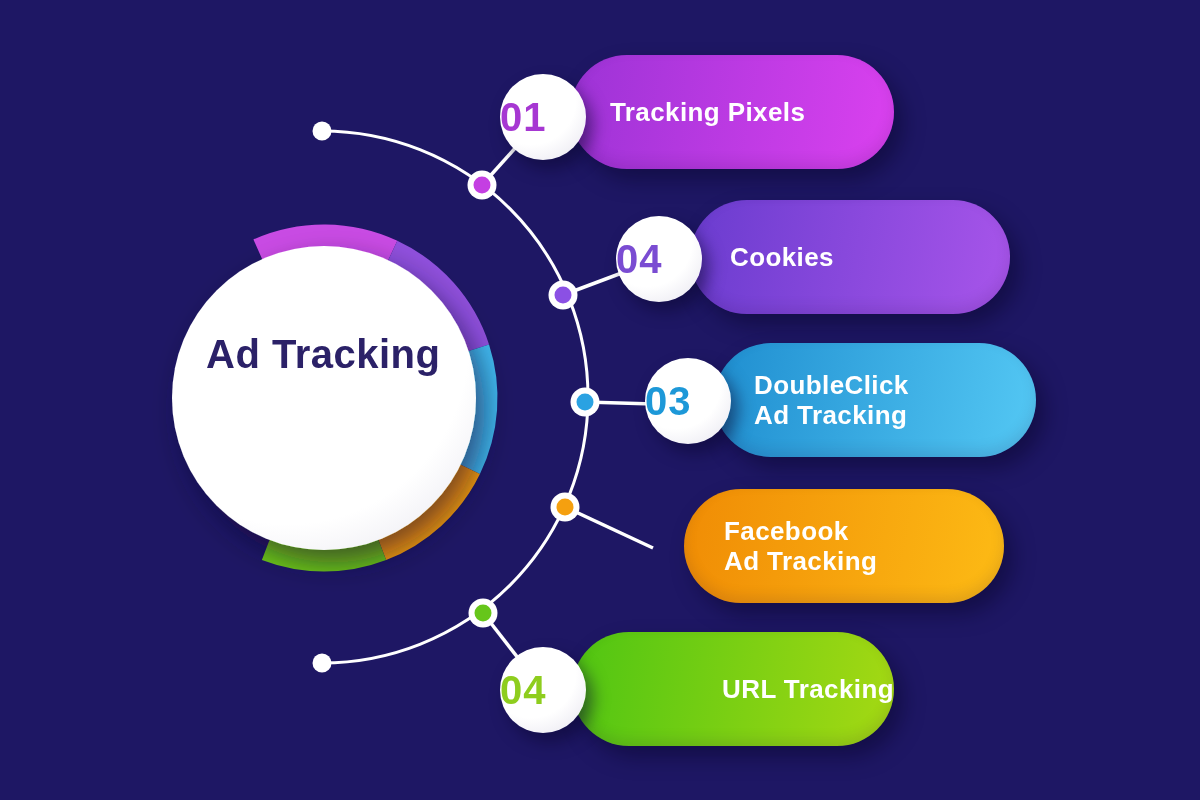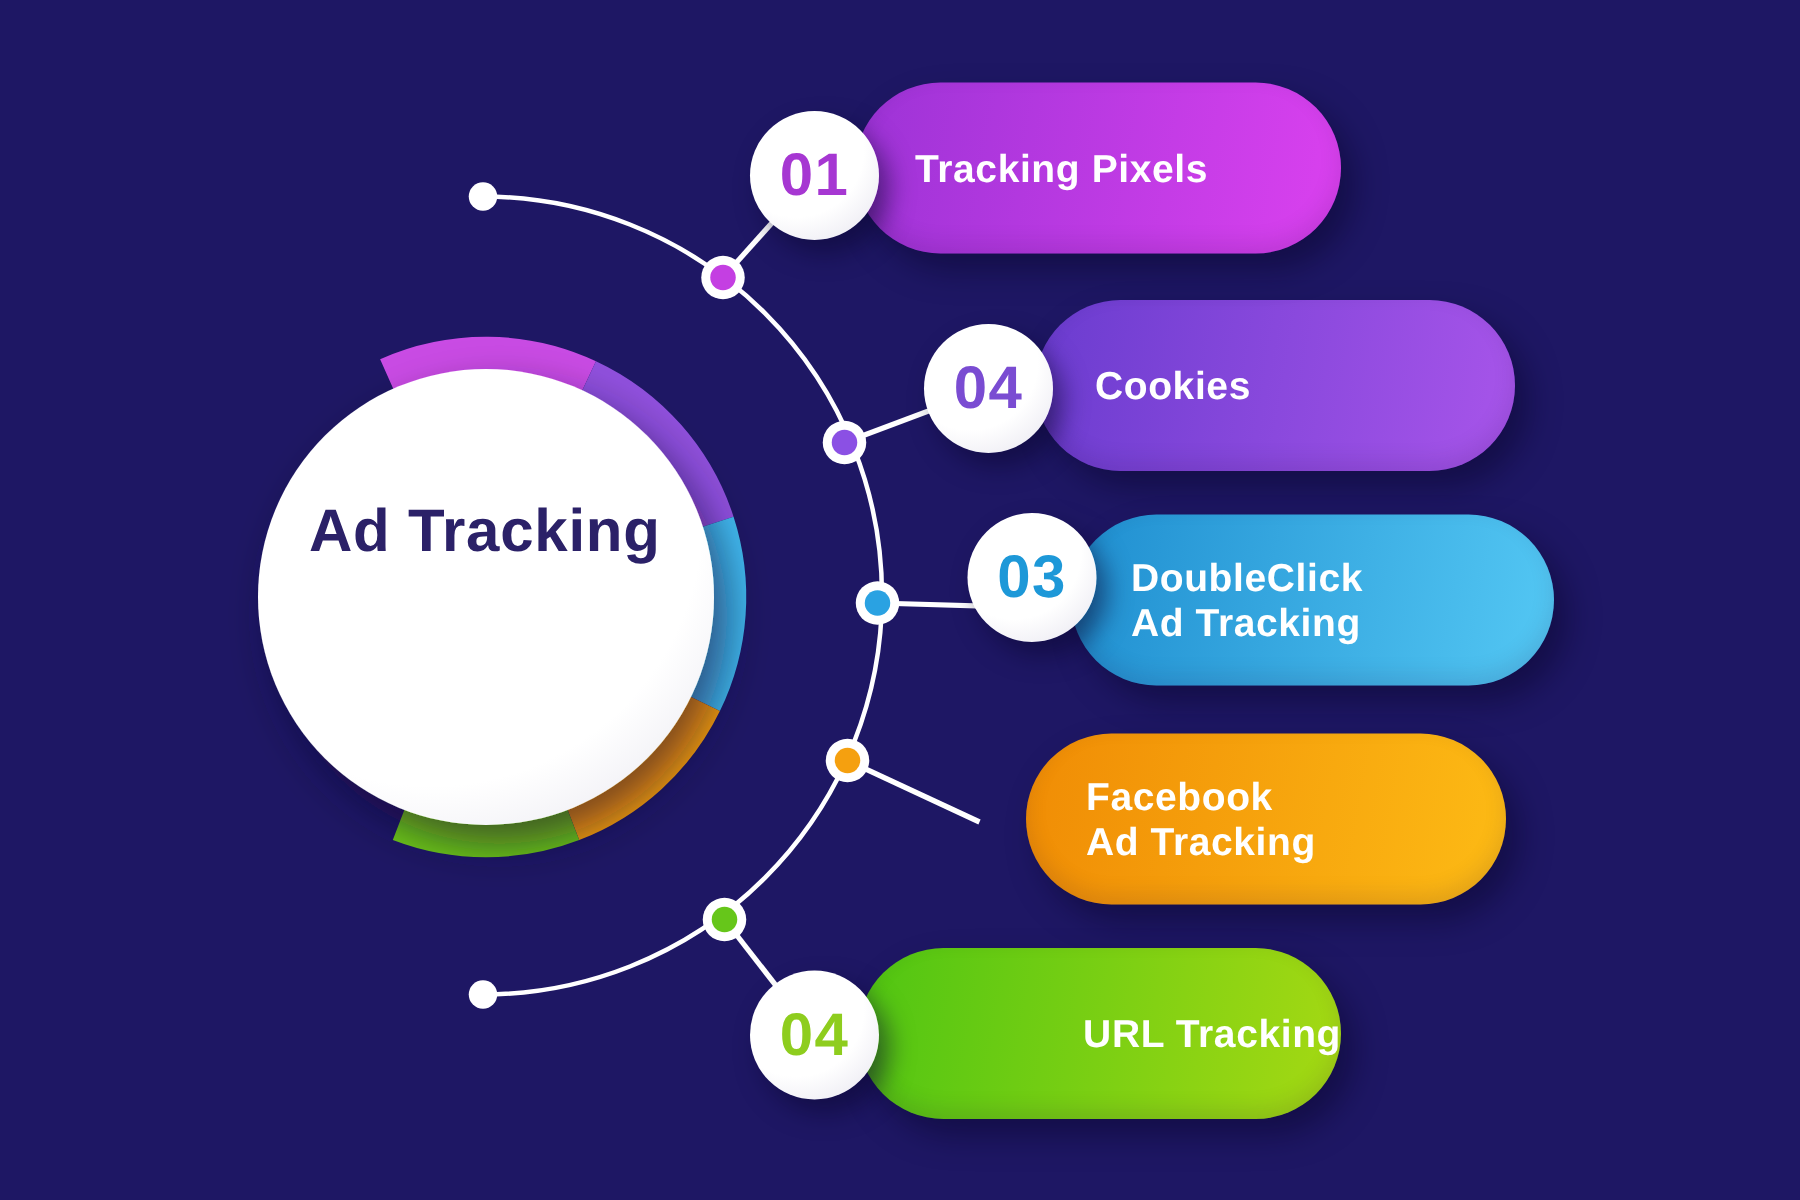--- a/index.html
+++ b/index.html
@@ -51,30 +51,30 @@
   #pill-2{left:690px;top:200px;width:320px;}
   #pill-3{left:714px;top:343px;width:322px;}
   #pill-4{left:684px;top:489px;width:320px;}
   #pill-5{left:572px;top:632px;width:322px;}
   
   .step-circle{
     position:absolute;
     width:86px;height:86px;
     border-radius:50%;
     z-index:3;
-    display:flex;align-items:center;justify-content:center;
+    display:flex;align-items:center;
     background:radial-gradient(circle at 36% 30%, #ffffff 55%, #f0eff5 80%, #dddbe8 100%);
     box-shadow:7px 9px 16px rgba(10,5,45,0.5);
     font-size:40px;
     font-weight:700;
     letter-spacing:1px;
   }
   #circle-1{left:500px;top:74px;}
   #circle-2{left:616px;top:216px;}
-  #circle-3{left:645px;top:342px;}
+  #circle-3{left:645px;top:358px;}
   #circle-4{left:610px;top:505px;}
   #circle-5{left:500px;top:647px;}
 </style>
 </head>
 <body>
 
 <div id="stage" style="background: rgb(30, 23, 100);">
 
   <svg id="decor" viewBox="0 0 1200 800" aria-hidden="true">
     <defs>

